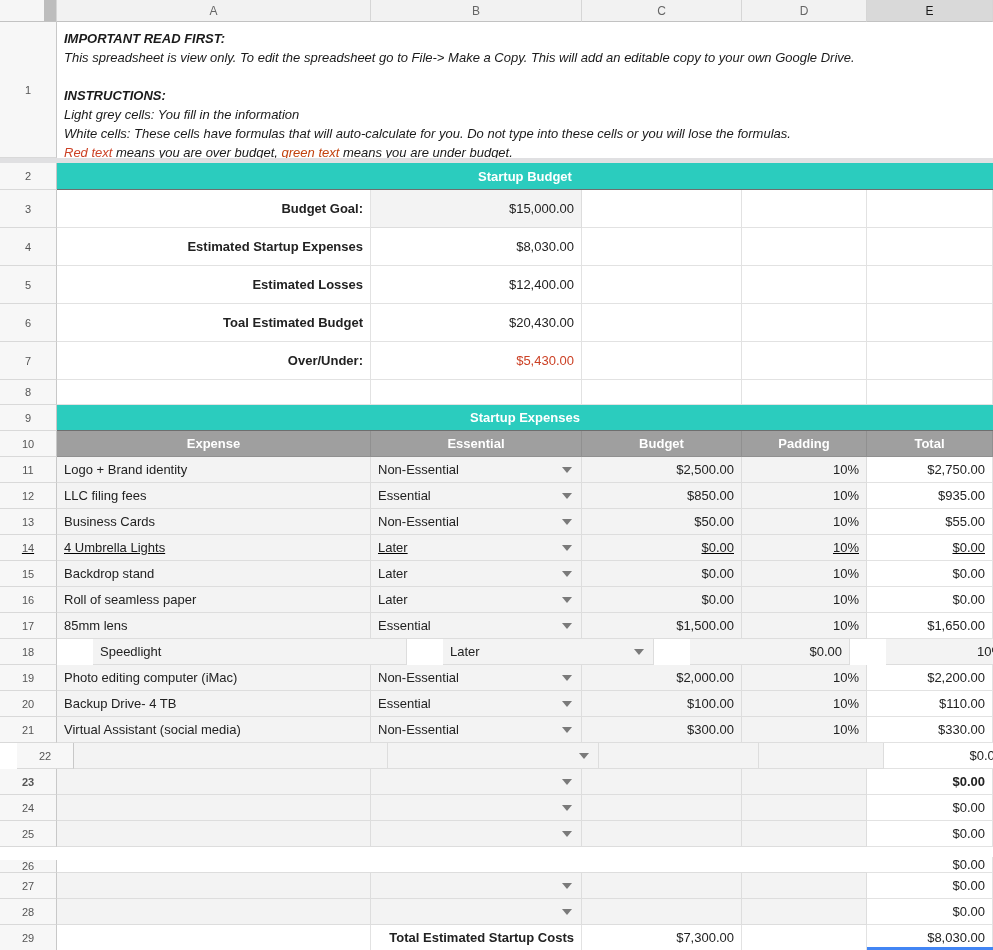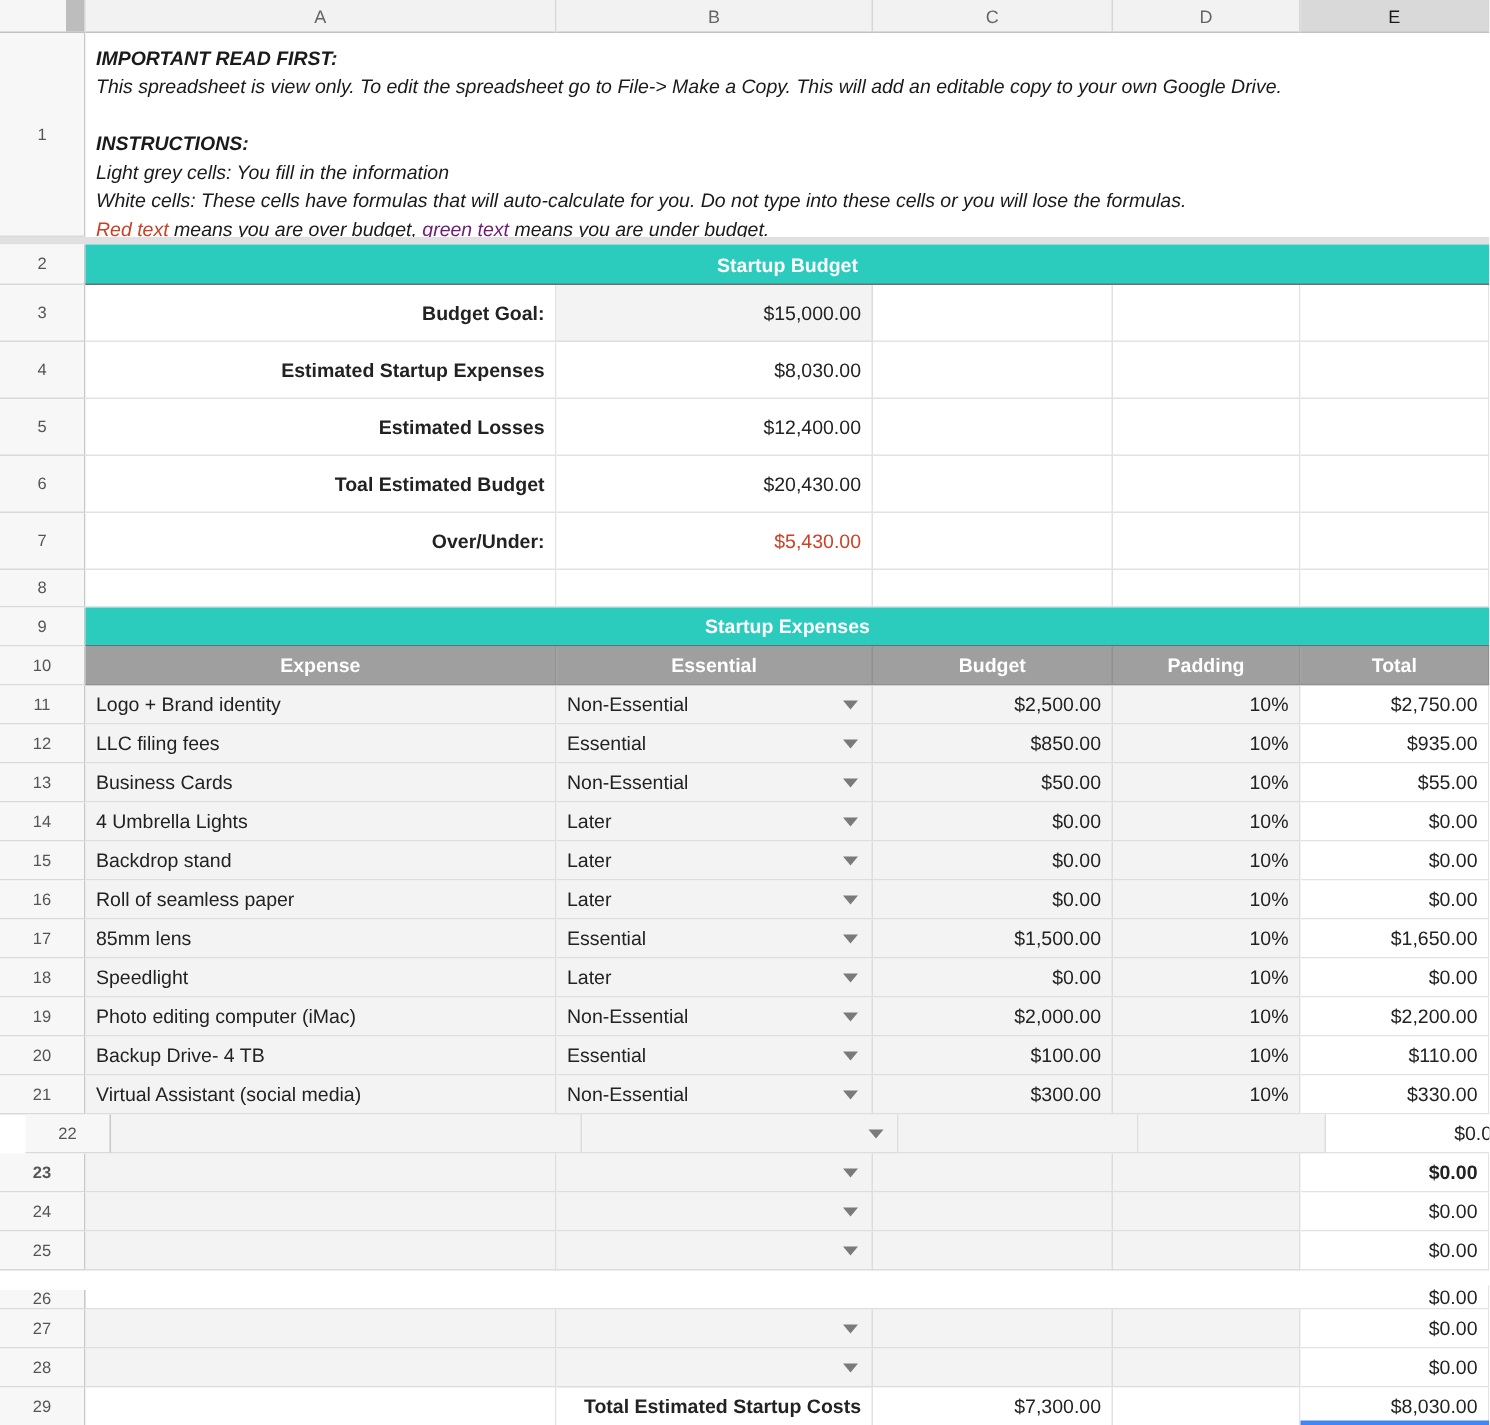--- a/index.html
+++ b/index.html
@@ -49,21 +49,21 @@
     width:0; height:0; border-left:5px solid transparent; border-right:5px solid transparent;
     border-top:6px solid #7a7a7a;
   }
   .ins-cell{
     box-sizing:border-box; width:936px; flex:none; background:#fff;
     font-style:italic; font-size:13px; color:#1a1a1a; line-height:19px;
     padding:7px 0 0 7px; overflow:hidden;
   }
   .ins-cell .t{font-weight:bold;}
   .gap-top{margin-top:19px;}
-  .green{color:#701a75;margin-top:48px;}
+  .green{color:#c2410c;margin-top:48px;}
   .sel-line{position:absolute; left:867px; top:947px; width:126px; height:3px; background:#4285f4;}
 </style>
 </head>
 <body>
 
 <div class="sheet">
   <div class="hdr-row" id="col-headers">
       <div class="hcell corner" style="width: 57px;">
         <div class="corner-bar"></div>
       </div>
@@ -176,21 +176,21 @@
         <div class="gut">13</div>
         <div class="cell cA left grey">Business Cards</div>
         <div class="cell cB left grey rel">
           <div>Non-Essential</div>
           <div class="dd-arrow"></div>
         </div>
         <div class="cell cC right grey">$50.00</div>
         <div class="cell cD right grey">10%</div>
         <div class="cell cE right">$55.00</div>
       </div>
-      <div class="row" style="height: 26px;">
+      <div class="row" style="height: 26px; text-decoration: underline;">
         <div class="gut">14</div>
         <div class="cell cA left grey">4 Umbrella Lights</div>
         <div class="cell cB left grey rel">
           <div>Later</div>
           <div class="dd-arrow"></div>
         </div>
         <div class="cell cC right grey">$0.00</div>
         <div class="cell cD right grey">10%</div>
         <div class="cell cE right">$0.00</div>
       </div>
@@ -220,21 +220,21 @@
         <div class="gut">17</div>
         <div class="cell cA left grey">85mm lens</div>
         <div class="cell cB left grey rel">
           <div>Essential</div>
           <div class="dd-arrow"></div>
         </div>
         <div class="cell cC right grey">$1,500.00</div>
         <div class="cell cD right grey">10%</div>
         <div class="cell cE right">$1,650.00</div>
       </div>
-      <div class="row" style="height: 26px;">
+      <div class="row" style="height: 26px; gap: 36px;">
         <div class="gut">18</div>
         <div class="cell cA left grey">Speedlight</div>
         <div class="cell cB left grey rel">
           <div>Later</div>
           <div class="dd-arrow"></div>
         </div>
         <div class="cell cC right grey">$0.00</div>
         <div class="cell cD right grey">10%</div>
         <div class="cell cE right">$0.00</div>
       </div>

